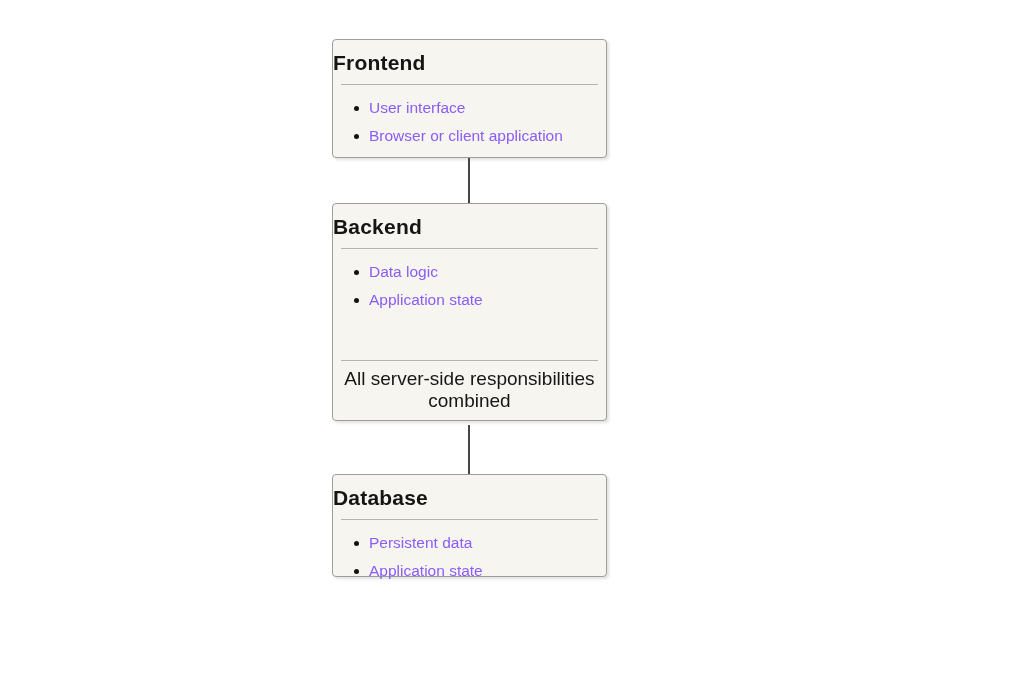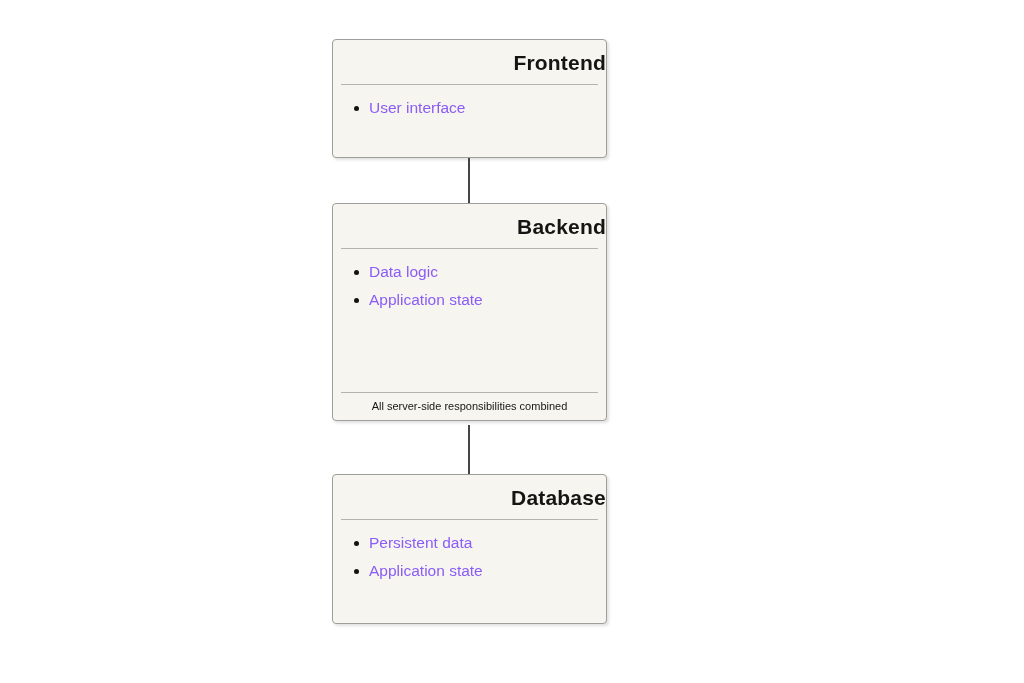--- a/index.html
+++ b/index.html
@@ -23,24 +23,24 @@
     background: #f6f5f0;
     border: 1.5px solid #9e9e9a;
     border-radius: 4px;
     box-shadow: 2px 2px 3px rgba(0,0,0,0.12);
     display: flex;
     flex-direction: column;
     color: #1c1b19;
   }
   .node-frontend { top: 39px;  height: 119px; }
   .node-backend  { top: 203px; height: 218px; }
-  .node-database { top: 474px; height: 150px; }
+  .node-database { top: 474px; height: 103px; }
 
   .node-title {
-    text-align: right;
+    text-align: left;
     font-size: 21px;
     font-weight: 600;
     letter-spacing: 0.2px;
     padding: 11px 0 9px 0;
     color: #161513;
   }
   .divider {
     border: 0;
     border-top: 1px solid #b5b3ae;
     margin: 0 8px;
@@ -66,21 +66,21 @@
     height: 5px;
     border-radius: 50%;
     background: #141311;
   }
   .node-footer-wrap {
     margin-top: auto;
     padding-bottom: 8px;
   }
   .node-footer {
     text-align: center;
-    font-size: 11px;
+    font-size: 19px;
     color: #17161-4;
     color: #171614;
     padding-top: 7px;
   }
   .connector {
     position: absolute;
     left: 468px;
     width: 2px;
     background: #454543;
   }
@@ -90,20 +90,21 @@
 </head>
 <body>
 
 <div class="canvas">
 
   <div class="node node-frontend">
     <div class="node-title">Frontend</div>
     <hr class="divider">
     <ul class="bullet-list">
       <li>User interface</li>
+      <li>Browser or client application</li>
     </ul>
   </div>
 
   <div class="connector connector-1"></div>
 
   <div class="node node-backend">
     <div class="node-title">Backend</div>
     <hr class="divider">
     <ul class="bullet-list">
       <li>Data logic</li>

